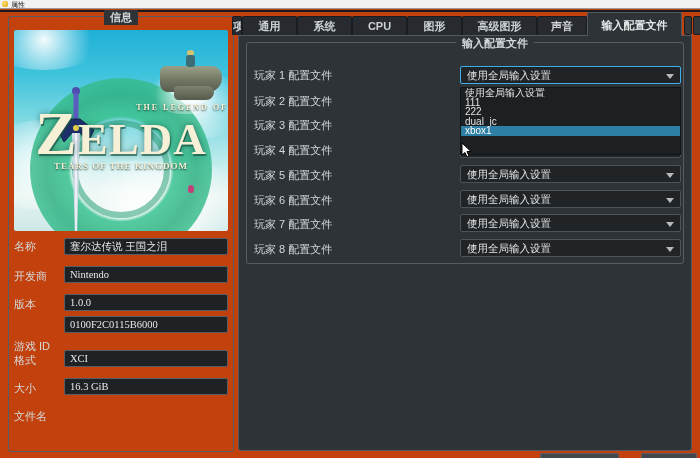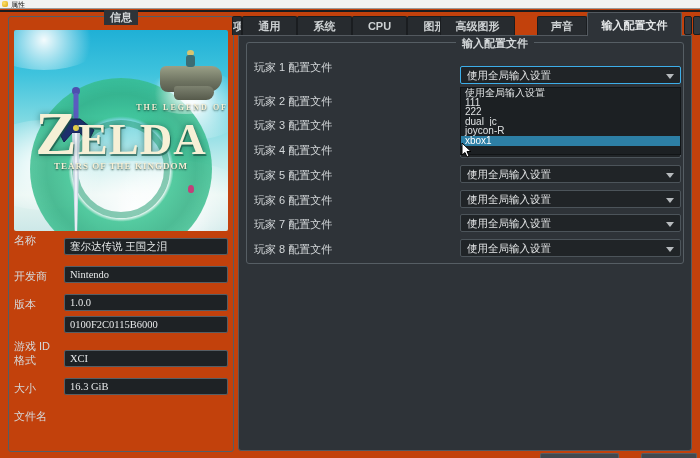--- a/index.html
+++ b/index.html
@@ -104,52 +104,52 @@
       <circle cx="22" cy="42" r="3" fill="#e8d24a"></circle>
       <polygon points="18,47 26,47 23,152 21,152" fill="#cfd9e6"></polygon>
       <polygon points="21,47 23,47 22.6,152 21.4,152" fill="#f2f6fa"></polygon>
     </svg>
     <div class="cover-tagline">THE LEGEND OF</div>
     <div class="cover-logo"><span class="bigz">Z</span><span>ELDA</span></div>
     <div class="cover-sub">TEARS OF THE KINGDOM</div>
     <div class="red-speck"></div>
   </div>
 
-  <div class="field-label" style="top:233px">名称</div>
+  <div class="field-label" style="top:239px">名称</div>
   <div class="field-box" style="top:238px">塞尔达传说 王国之泪</div>
   <div class="field-label" style="top:269px">开发商</div>
   <div class="field-box" style="top:266px">Nintendo</div>
   <div class="field-label" style="top:297px">版本</div>
   <div class="field-box" style="top:294px">1.0.0</div>
   <div class="field-label" style="top:339px">游戏 ID</div>
   <div class="field-box" style="top:316px">0100F2C0115B6000</div>
   <div class="field-label" style="top:353px">格式</div>
   <div class="field-box" style="top:350px">XCI</div>
   <div class="field-label" style="top:381px">大小</div>
   <div class="field-box" style="top:378px">16.3 GiB</div>
   <div class="field-label" style="top:409px">文件名</div>
 
   <div class="tab-pane"></div>
 
   <div class="tab" style="left:232px; width:10px;">项</div>
   <div class="tab" style="left:242px; width:55px;">通用</div>
   <div class="tab" style="left:297px; width:55px;">系统</div>
   <div class="tab" style="left:352px; width:55px;">CPU</div>
   <div class="tab" style="left:407px; width:55px;">图形</div>
-  <div class="tab" style="left:440px; width:75px;">高级图形</div>
+  <div class="tab" style="left:462px; width:75px;">高级图形</div>
   <div class="tab" style="left:537px; width:50px;">声音</div>
   <div class="tab selected" style="left:587px; width:95px;">输入配置文件</div>
   <div class="tab-scroll" style="left:684px;"></div>
   <div class="tab-scroll" style="left:693px;"></div>
 
   <div class="groupbox profiles-group">
     <span class="group-title profiles-title">输入配置文件</span>
   </div>
 
-  <div class="row-label" style="top:60px">玩家 1 配置文件</div>
+  <div class="row-label" style="top:68px">玩家 1 配置文件</div>
   <div class="row-label" style="top:94px">玩家 2 配置文件</div>
   <div class="row-label" style="top:118px">玩家 3 配置文件</div>
   <div class="row-label" style="top:143px">玩家 4 配置文件</div>
   <div class="row-label" style="top:168px">玩家 5 配置文件</div>
   <div class="row-label" style="top:193px">玩家 6 配置文件</div>
   <div class="row-label" style="top:217px">玩家 7 配置文件</div>
   <div class="row-label" style="top:242px">玩家 8 配置文件</div>
 
   <div class="combo focused" style="top:66px"><span>使用全局输入设置</span><span class="arrow"></span></div>
   <div class="combo" style="top:91px"><span>使用全局输入设置</span><span class="arrow"></span></div>
@@ -158,21 +158,20 @@
   <div class="combo" style="top:165px"><span>使用全局输入设置</span><span class="arrow"></span></div>
   <div class="combo" style="top:190px"><span>使用全局输入设置</span><span class="arrow"></span></div>
   <div class="combo" style="top:214px"><span>使用全局输入设置</span><span class="arrow"></span></div>
   <div class="combo" style="top:239px"><span>使用全局输入设置</span><span class="arrow"></span></div>
 
   <div class="dropdown">
     <div class="dd-item">使用全局输入设置</div>
     <div class="dd-item">111</div>
     <div class="dd-item">222</div>
     <div class="dd-item">dual_jc</div>
-    <div class="dd-item">joycon-R</div>
     <div class="dd-item highlighted">xbox1</div>
   </div>
 
   <svg class="cursor" width="11" height="16" viewBox="0 0 11 16">
     <polygon points="1,1 1,13 4,10.5 6,15 8,14 6,9.5 10,9.5" fill="#ffffff" stroke="#000000" stroke-width="1"></polygon>
   </svg>
 
   <div class="clip-btn" style="left:540px; top:453px; width:79px;"></div>
   <div class="clip-btn" style="left:641px; top:453px; width:56px;"></div>
 

